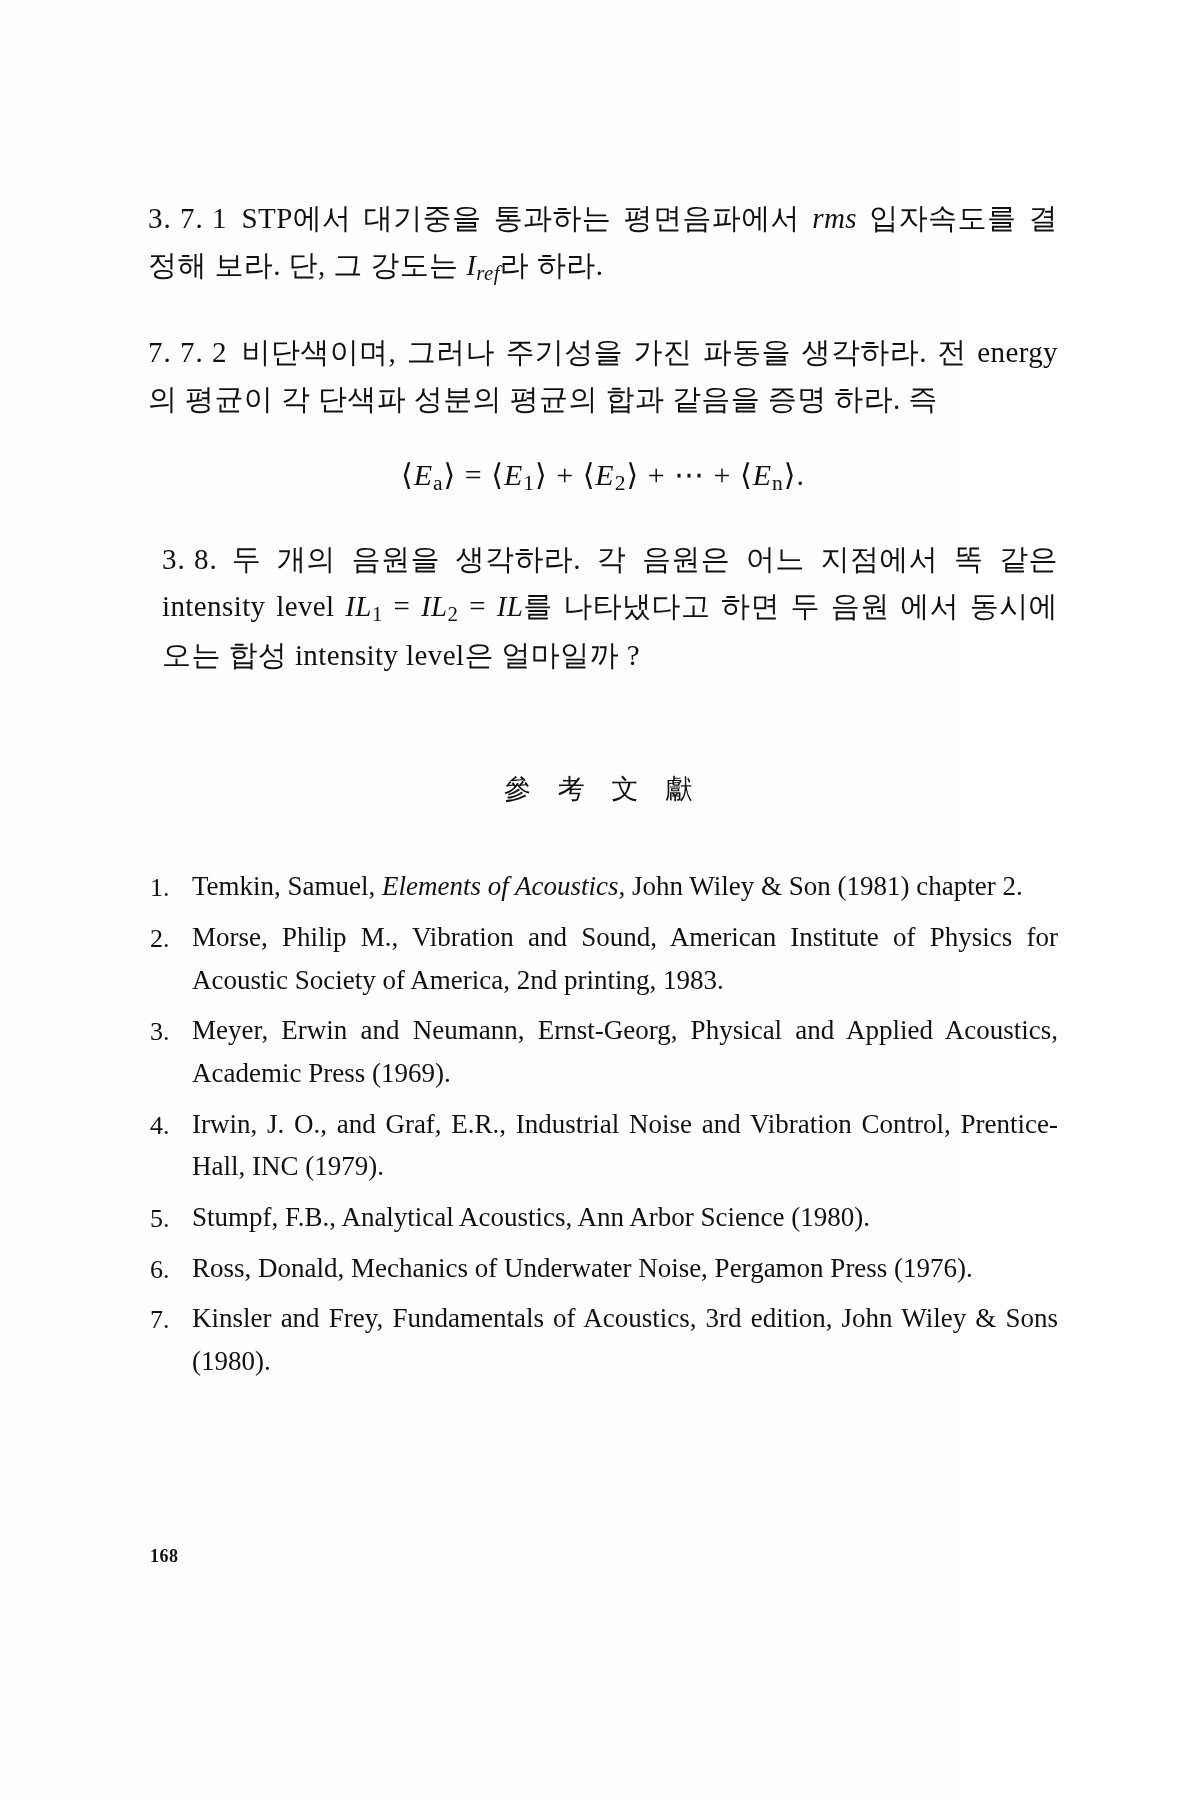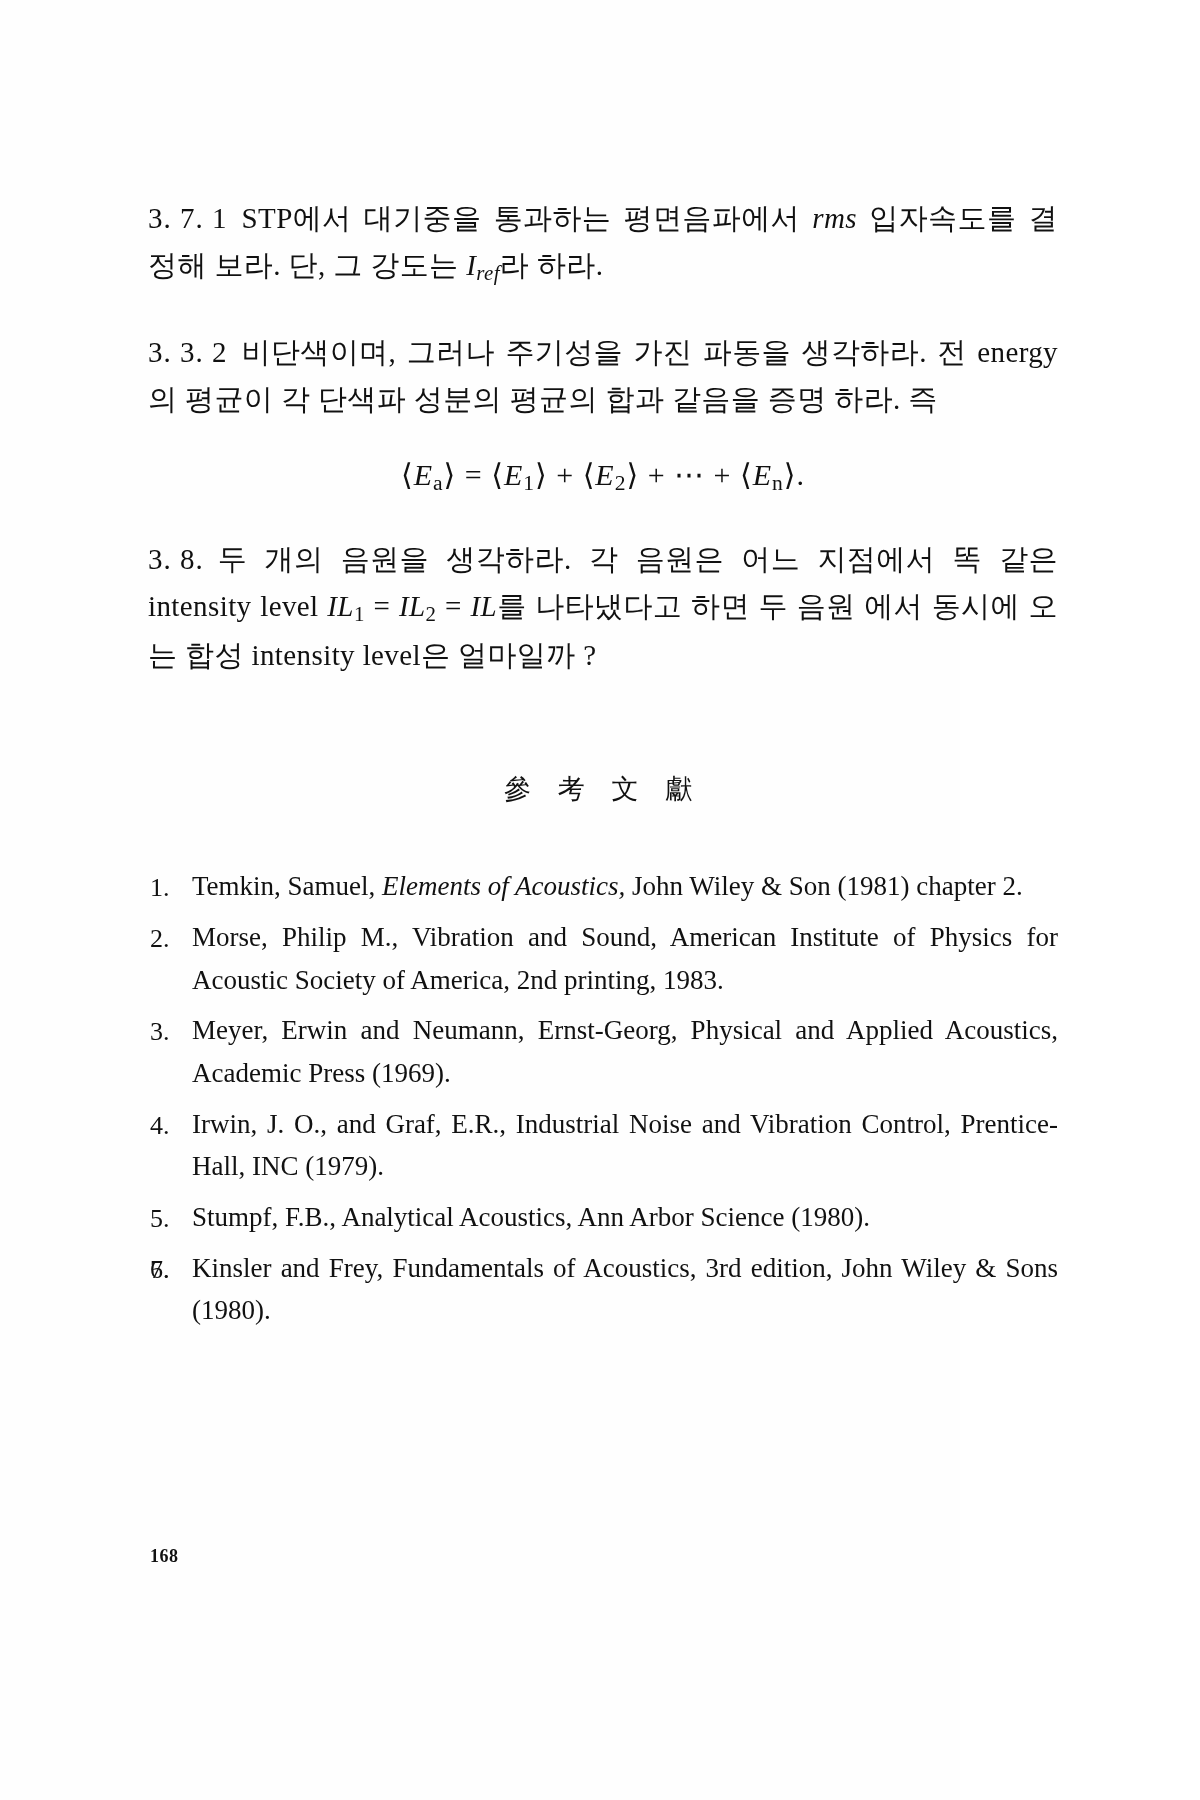--- a/index.html
+++ b/index.html
@@ -50,21 +50,21 @@
     vertical-align: -0.25em;
     font-style: italic;
   }
   .subn {
     font-size: 0.72em;
     vertical-align: -0.25em;
   }
 
   .p1 { margin-top: 0; }
   .p2 { margin-top: 38px; }
-  .p3 { margin-top: 40px; }
+  .p3 { margin-top: 40px; margin-left: 14px; }
 
   
   .equation {
     text-align: center;
     font-size: 30px;
     margin: 34px 0 32px 0;
     letter-spacing: 1px;
     font-family: "Liberation Serif", serif;
   }
   .equation i { font-style: italic; }
@@ -115,21 +115,21 @@
 <body>
 
 <div class="page">
   <div class="content">
 
     <p class="prob p1">
       <span class="num">3. 7. 1</span><span>STP에서 대기중을 통과하는 평면음파에서 </span><i>rms</i><span> 입자</span><span>속도를 결정해 보라. 단, 그 강도는 </span><i>I</i><span class="sub">ref</span><span>라 하라.</span>
     </p>
 
     <p class="prob p2">
-      <span class="num">3. 3. 2</span><span>비단색이며, 그러나 주기성을 가진 파동을 생각하라.</span>
+      <span class="num">7. 7. 2</span><span>비단색이며, 그러나 주기성을 가진 파동을 생각하라.</span>
       <span>전 energy의 평균이 각 단색파 성분의 평균의 합과 같음을 증명</span>
       <span>하라. 즉</span>
     </p>
 
     <div class="equation">
       <span>⟨<i>E</i><span class="subn">a</span>⟩ = ⟨<i>E</i><span class="subn">1</span>⟩ + ⟨<i>E</i><span class="subn">2</span>⟩ + ⋯ + ⟨<i>E</i><span class="subn">n</span>⟩.</span>
     </div>
 
     <p class="prob p3">
       <span class="num">3. 8.</span><span>두 개의 음원을 생각하라. 각 음원은 어느 지점에서 똑</span>
@@ -149,21 +149,21 @@
       <li>
         <span class="marker">3.</span><span>Meyer, Erwin and Neumann, Ernst-Georg, Physical and Applied Acoustics, Academic Press (1969).</span>
       </li>
       <li>
         <span class="marker">4.</span><span>Irwin, J. O., and Graf, E.R., Industrial Noise and Vibration Control, Prentice-Hall, INC (1979).</span>
       </li>
       <li>
         <span class="marker">5.</span><span>Stumpf, F.B., Analytical Acoustics, Ann Arbor Science (1980).</span>
       </li>
       <li>
-        <span class="marker">6.</span>
+        <span class="marker">6.</span><span>Ross, Donald, Mechanics of Underwater Noise, Pergamon Press (1976).</span>
       </li>
       <li>
         <span class="marker">7.</span><span>Kinsler and Frey, Fundamentals of Acoustics, 3rd edition, John Wiley &amp; Sons (1980).</span>
       </li>
     </ol>
 
   </div>
 
   <div class="folio">168</div>
 </div>

